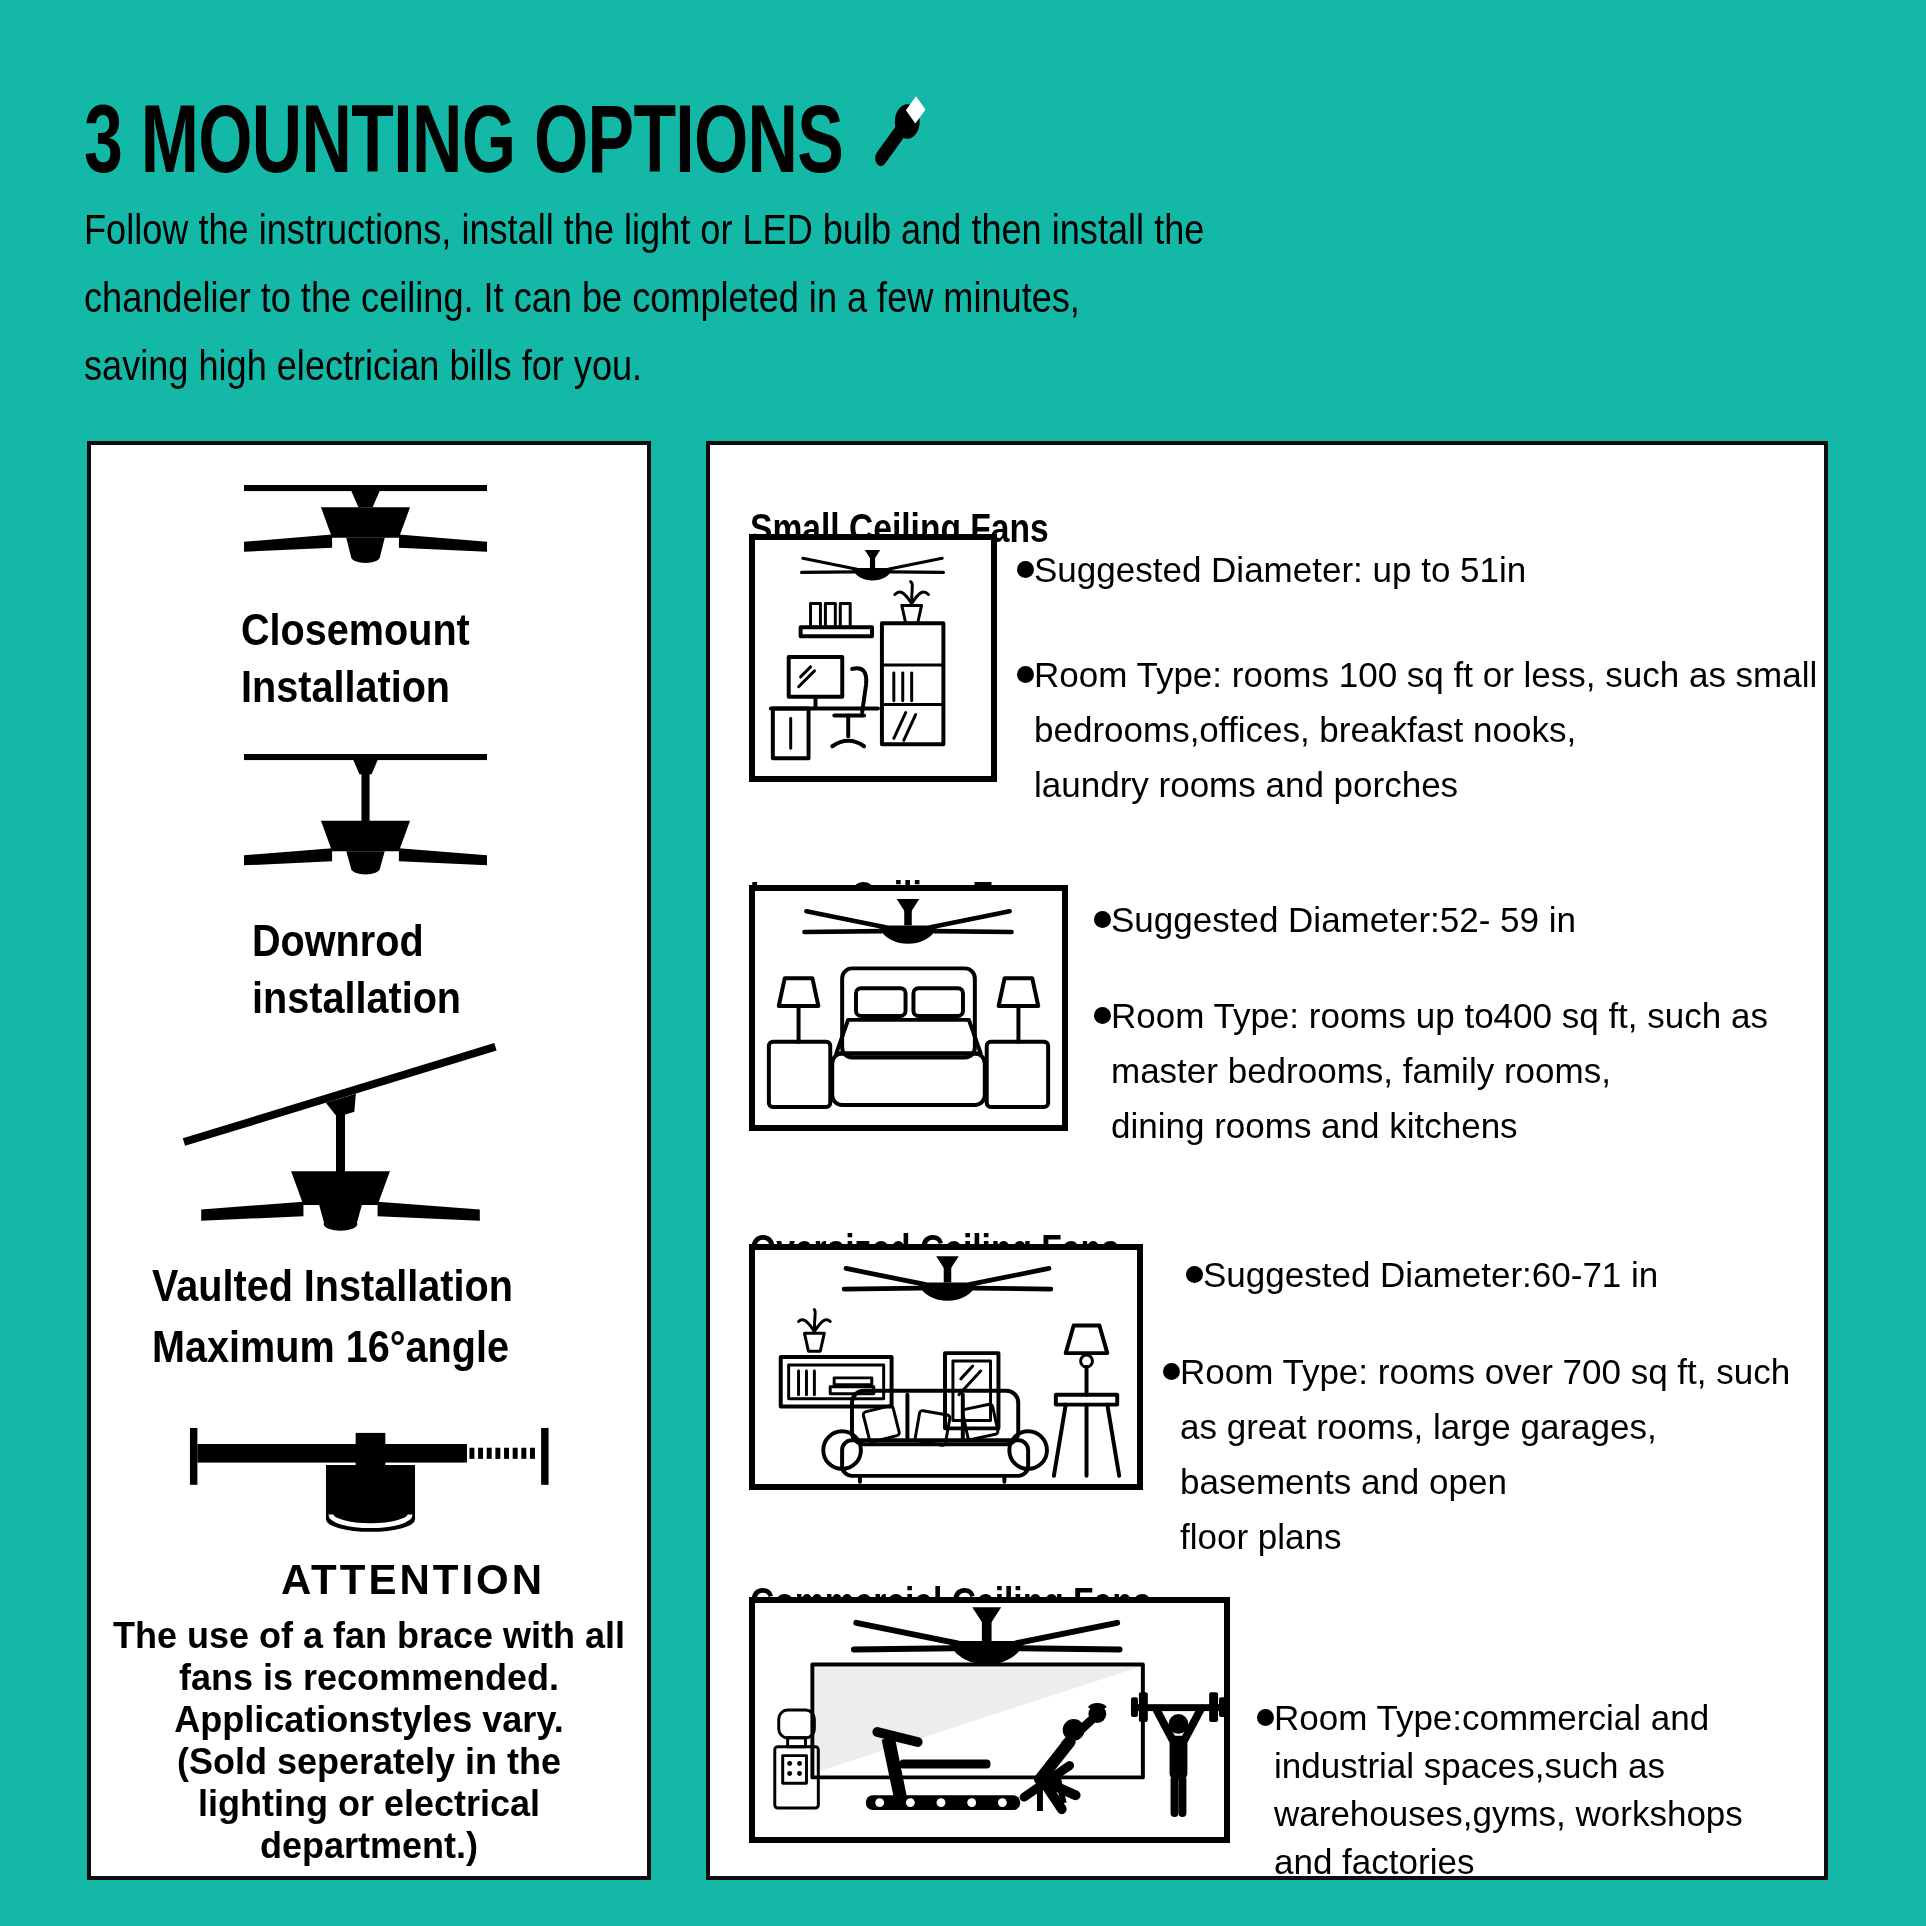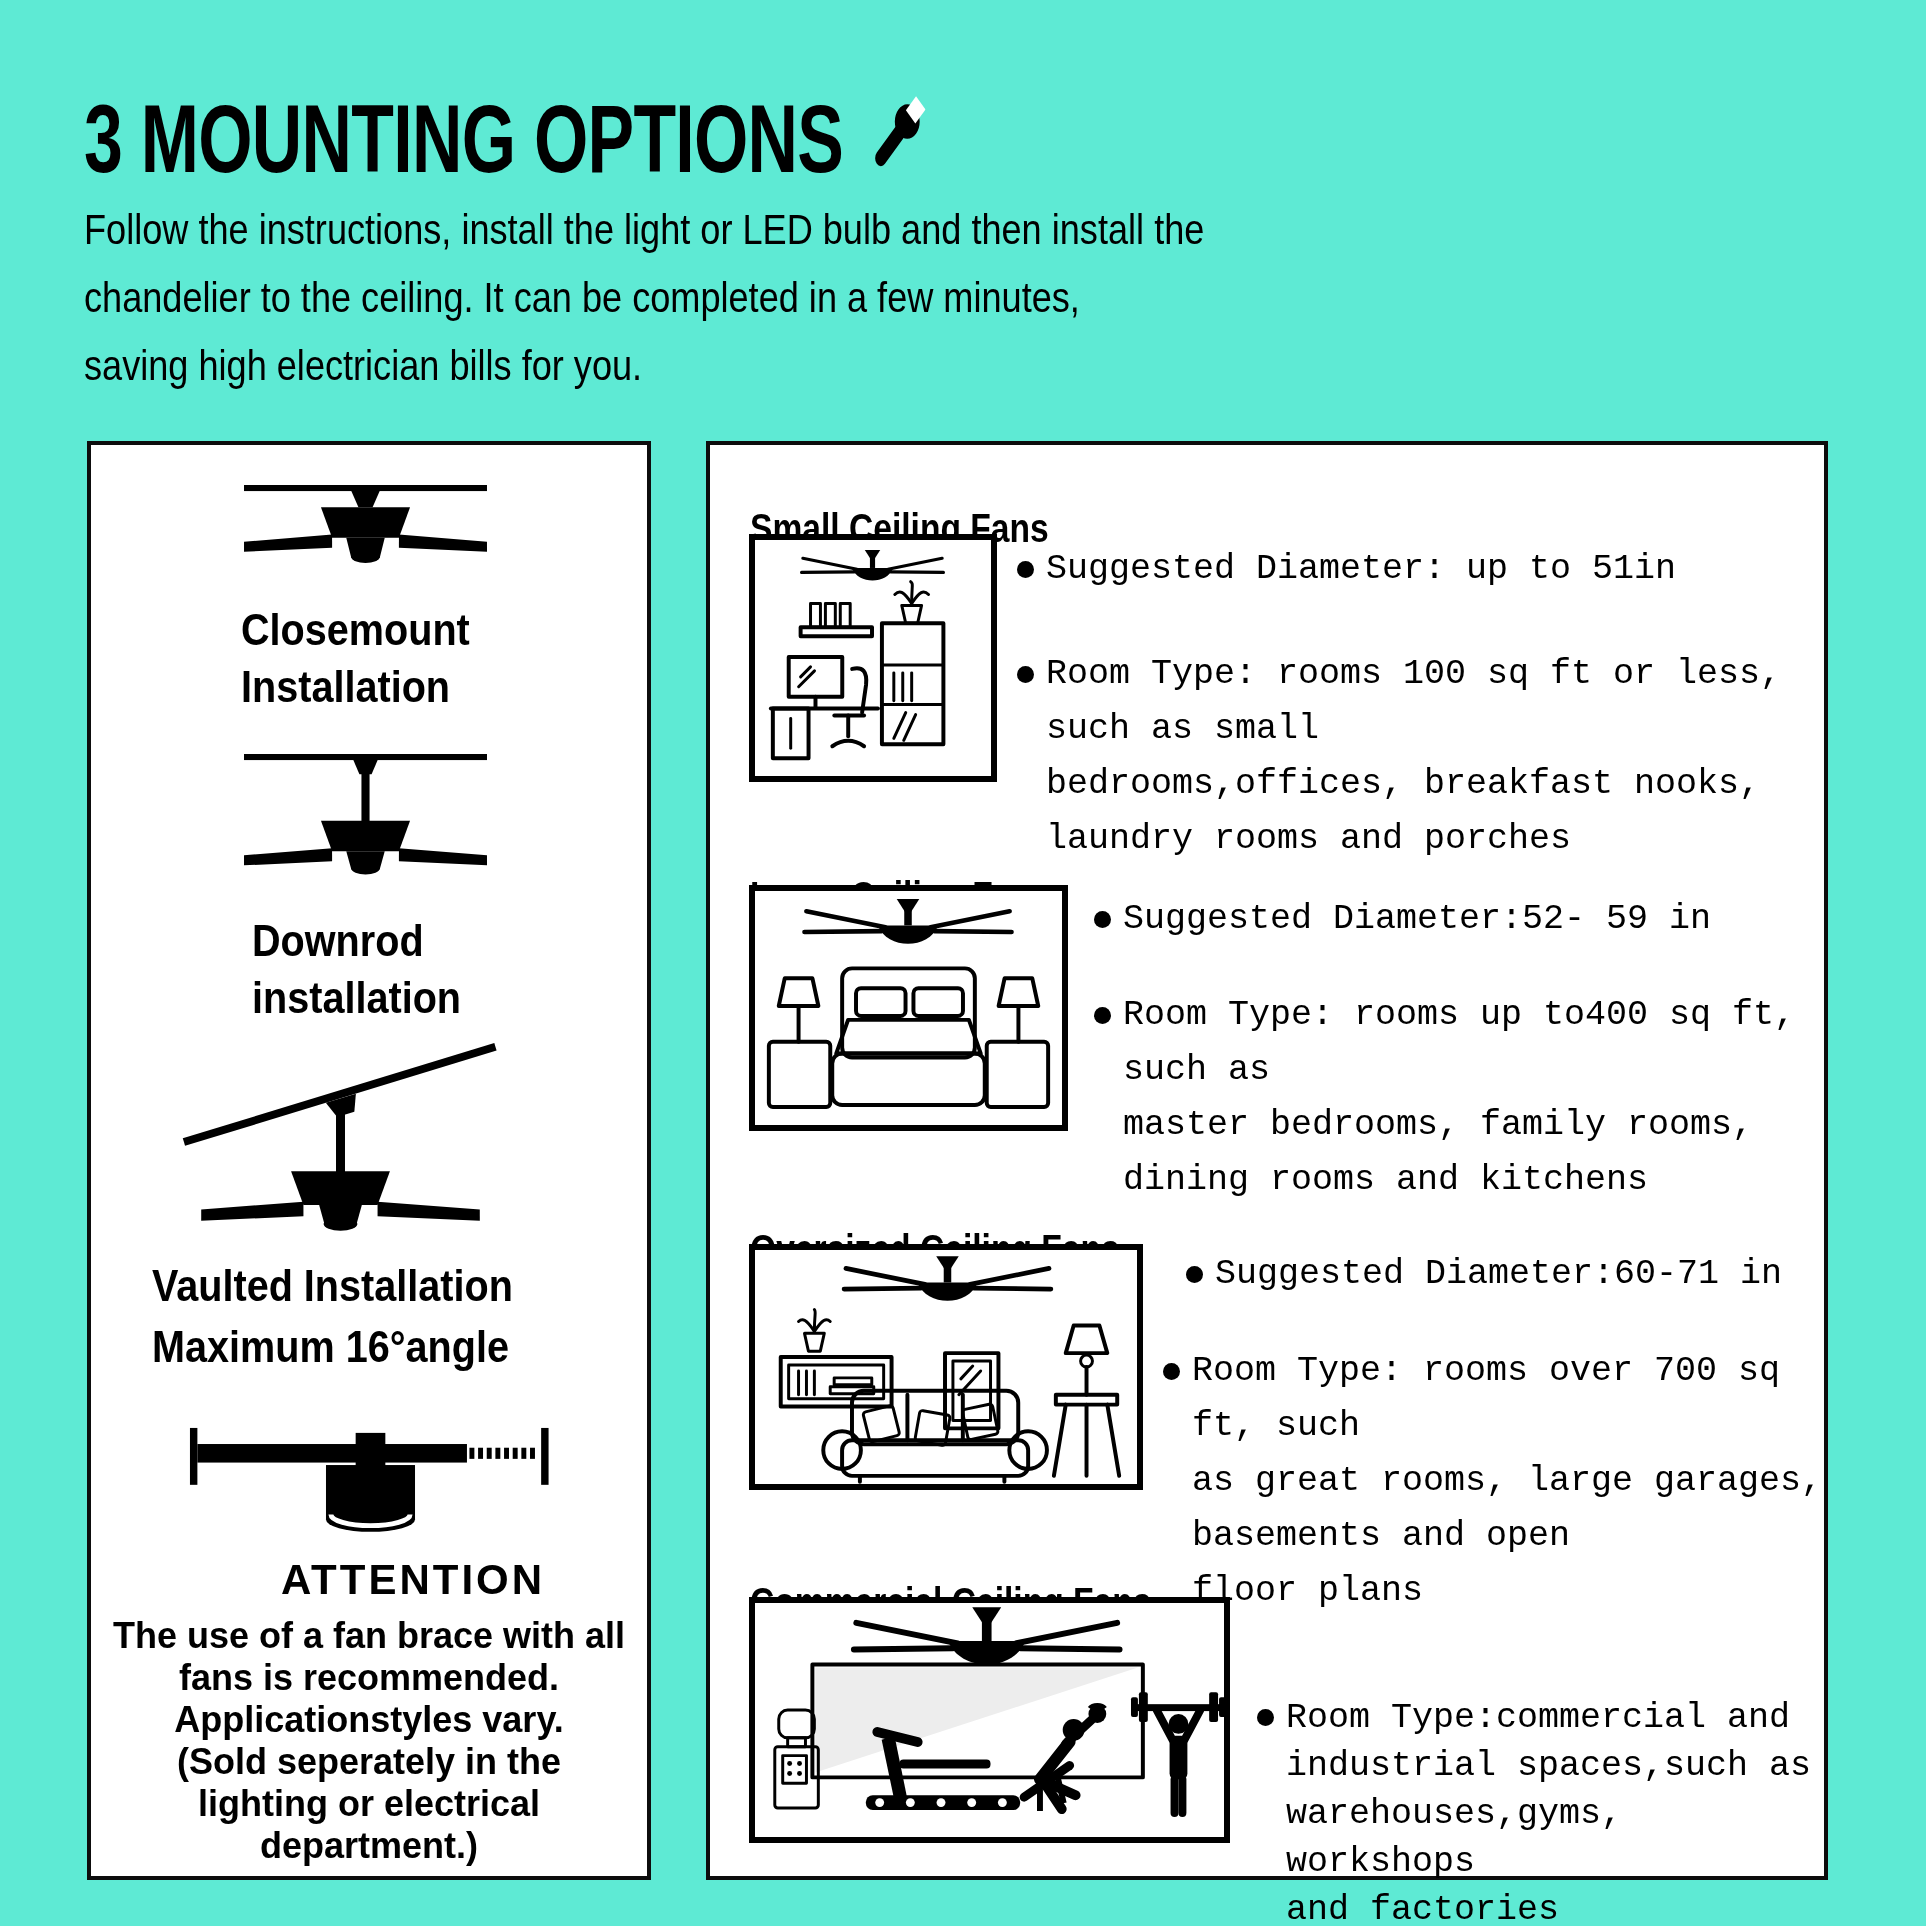--- a/index.html
+++ b/index.html
@@ -1,16 +1,16 @@
 <!DOCTYPE html>
 <html><head>
 <meta charset="utf-8">
 <style>
   html,body{margin:0;padding:0;background:#fff;}
-  .page{position:relative;width:1927px;height:1927px;background:#5eead4;overflow:hidden;
+  .page{position:relative;width:1927px;height:1927px;background:#14b8a6;overflow:hidden;
         font-family:"Liberation Sans", sans-serif;color:#000;}
   .abs{position:absolute;}
   .title{position:absolute;left:84px;top:18px;font-size:97px;font-weight:bold;letter-spacing:-1px;
          white-space:nowrap;display:flex;align-items:center;gap:30px;
          transform:scaleX(0.72);transform-origin:left top;}
   .title svg{width:85px;height:95px;flex:none;}
   .intro{position:absolute;left:84px;top:154px;font-size:42px;line-height:68px;white-space:pre-line;
          transform:scaleX(0.86);transform-origin:left top;}
   .panel{position:absolute;top:441px;border:4px solid #0d0d0d;background:#fff;box-sizing:border-box;padding-left:25px;}
   .panel-left{left:87px;width:564px;height:1439px;}
@@ -19,21 +19,21 @@
              transform:scaleX(0.88);transform-origin:left top;}
   .opt-label.wide{line-height:61px;}
   .attn-title{position:absolute;left:0;width:100%;text-align:center;font-size:42px;font-weight:bold;
               letter-spacing:3px;margin-left:44px;}
   .attn-body{position:absolute;left:0;width:100%;text-align:center;font-size:36px;font-weight:bold;
              line-height:42px;white-space:pre-line;}
   .sec-title{position:absolute;left:40px;font-size:40px;font-weight:bold;white-space:nowrap;
              transform:scaleX(0.84);transform-origin:left top;}
   .scene{position:absolute;left:39px;border:6px solid #000;box-sizing:border-box;background:#fff;}
   .scene svg{display:block;width:100%;height:100%;}
-  .bullet{position:absolute;display:flex;gap:12px;font-family:Liberation Mono, monospace;}
+  .bullet{position:absolute;display:flex;gap:0;}
   .dot{width:17px;height:17px;border-radius:50%;background:#000;flex:none;margin-top:19px;}
   .btext{font-size:35px;line-height:55px;white-space:pre-line;}
   .tight .btext{line-height:48px;}
   .tight .dot{margin-top:15px;}
   .ln{fill:none;stroke:#000;stroke-width:4;stroke-linejoin:round;stroke-linecap:round;}
   .ln3{fill:none;stroke:#000;stroke-width:3;stroke-linejoin:round;stroke-linecap:round;}
   .ink{fill:#000;}
 </style>
 </head>
 <body>

